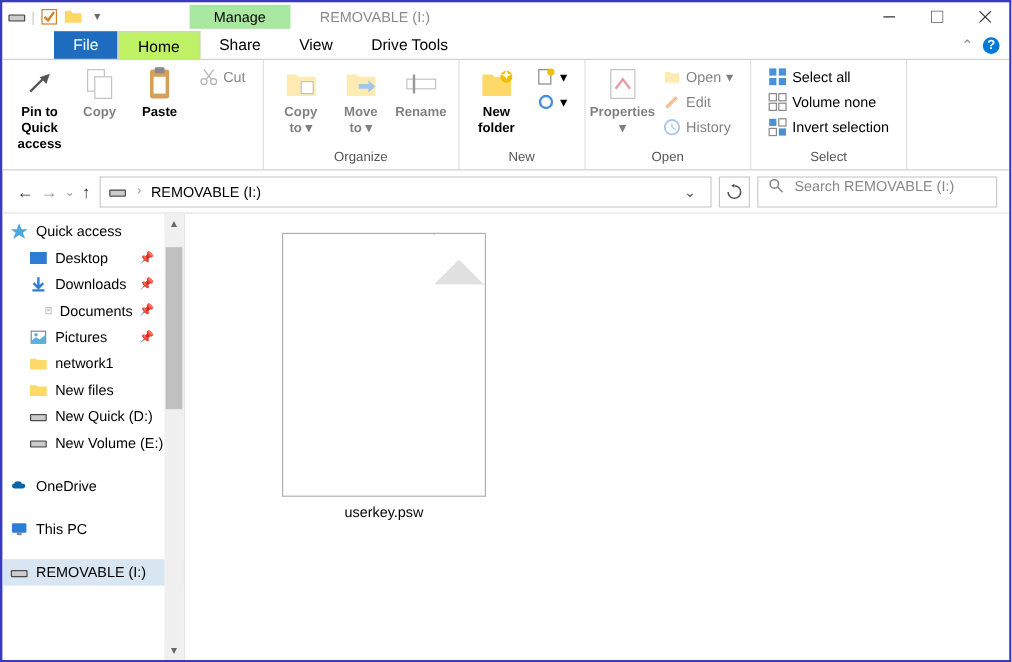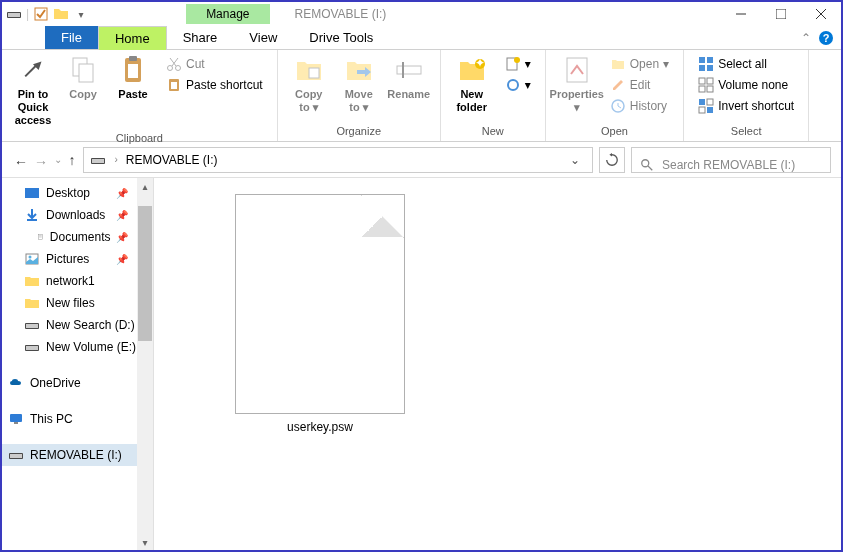--- a/index.html
+++ b/index.html
@@ -1,21 +1,21 @@
 <!DOCTYPE html>
 <html><head>
 <meta charset="utf-8">
 <style>
 *{margin:0;padding:0;box-sizing:border-box;font-family:"Segoe UI",Arial,sans-serif;font-size:12px;}
 body{background:#fff;user-select:none;}
 .window{width:843px;height:552px;border:2px solid #3a3abf;position:relative;overflow:hidden;background:#fff;display:flex;flex-direction:column;}
 .titlebar{height:24px;display:flex;align-items:center;background:#fff;border-bottom:none;}
 .qat{display:flex;align-items:center;padding:0 4px;gap:4px;}
 .qat-icon{width:16px;height:16px;display:flex;align-items:center;justify-content:center;}
-.context-tab{background:#a9e8a1;padding:3px 20px;margin-left:93px;font-size:12px;}
+.context-tab{background:#a9e8a1;padding:3px 20px;margin-left:65px;font-size:12px;}
 .title{color:#8a8a8a;font-size:12px;margin-left:25px;}
 .win-controls{margin-left:auto;display:flex;}
 .win-btn{width:40px;height:24px;display:flex;align-items:center;justify-content:center;color:#333;}
 .tabs{height:24px;display:flex;align-items:stretch;border-bottom:1px solid #d0d0d0;background:#fff;}
 .tab{padding:4px 16px;font-size:13px;cursor:pointer;display:flex;align-items:center;}
 .tab.file{background:#1e6cbf;color:#fff;margin-left:43px;}
 .tab.active{background:#bef264;border-top:1px solid #d0d0d0;border-left:1px solid #d0d0d0;border-right:1px solid #d0d0d0;margin-bottom:-1px;}
 .tab-right{margin-left:auto;display:flex;align-items:center;padding:0 8px;gap:8px;}
 .help-icon{width:14px;height:14px;background:#0078d7;color:#fff;border-radius:50%;display:flex;align-items:center;justify-content:center;font-size:11px;font-weight:bold;}
 .ribbon{height:92px;display:flex;border-bottom:1px solid #d0d0d0;background:#fff;}
@@ -29,21 +29,21 @@
 .rb-small svg{width:16px;height:16px;}
 .rb-col{display:flex;flex-direction:column;justify-content:flex-start;gap:1px;padding:2px 4px;}
 .disabled{opacity:0.5;}
 .addr-row{height:36px;display:flex;align-items:center;gap:6px;padding:0 10px;border-bottom:1px solid #e0e0e0;}
 .nav-arrows{display:flex;gap:2px;align-items:center;}
 .nav-arrows span{color:#999;font-size:14px;padding:2px;cursor:pointer;}
 .nav-arrows .enabled{color:#333;}
 .addr-bar{flex:1;height:26px;border:1px solid #ccc;display:flex;align-items:center;gap:8px;padding:0 6px;}
 .addr-bar svg{width:16px;height:16px;}
 .addr-dd{color:#555;padding:0 6px;cursor:pointer;margin-left:auto;}
-.search{width:200px;height:26px;border:1px solid #ccc;display:flex;align-items:flex-end;padding:0 8px;gap:8px;color:#888;}
+.search{width:200px;height:26px;border:1px solid #ccc;display:flex;align-items:flex-start;padding:0 8px;gap:8px;color:#888;}
 .body{flex:1;display:flex;overflow:hidden;}
 .nav-pane{width:152px;border-right:1px solid #e0e0e0;overflow:hidden;position:relative;}
 .nav-scroll-track{position:absolute;right:0;top:0;width:16px;height:100%;background:#f0f0f0;}
 .nav-scroll-thumb{position:absolute;right:1px;top:28px;width:14px;height:135px;background:#c0c0c0;}
 .nav-scroll-btn{position:absolute;right:0;width:16px;height:16px;background:#f0f0f0;display:flex;align-items:center;justify-content:center;color:#666;font-size:10px;}
 .nav-list{padding:4px 0;}
 .nav-item{display:flex;align-items:center;gap:6px;padding:3px 6px;cursor:pointer;position:relative;}
 .nav-item.selected{background:#d8e6f2;}
 .nav-item svg{width:16px;height:16px;}
 .nav-spacer{height:14px;}
@@ -148,30 +148,22 @@
         <div class="rb-col">
           <div class="rb-small disabled">
               <svg viewBox="0 0 16 16">
                 <circle cx="4" cy="12" r="2.5" fill="none" stroke="#666"></circle>
                 <circle cx="12" cy="12" r="2.5" fill="none" stroke="#666"></circle>
                 <line x1="4" y1="2" x2="10" y2="10" stroke="#666"></line>
                 <line x1="12" y1="2" x2="6" y2="10" stroke="#666"></line>
               </svg>
               <span>Cut</span>
             </div>
-          <div class="rb-small">
-              <svg viewBox="0 0 16 16">
-                <rect x="3" y="2" width="10" height="12" fill="#d4a05a" rx="1"></rect>
-                <rect x="5" y="5" width="6" height="7" fill="#fff"></rect>
-              </svg>
-              <span>Paste shortcut</span>
-            </div>
-        </div>
-      </div>
-      <div class="group-label">Clipboard</div>
+        </div>
+      </div>
     </div>
 
     <div class="group">
       <div class="group-items">
         <div class="rb-big disabled">
           <svg viewBox="0 0 32 32">
               <path d="M4 8 L12 8 L14 10 L28 10 L28 26 L4 26 Z" fill="#ffd968"></path>
               <rect x="16" y="14" width="10" height="10" fill="#fff" stroke="#888"></rect>
             </svg>
           <span><span>Copy to</span> ▾</span>
@@ -275,21 +267,21 @@
               </svg>
               <span>Volume none</span>
             </div>
           <div class="rb-small">
               <svg viewBox="0 0 16 16">
                 <rect x="1" y="1" width="6" height="6" fill="#4a90d9"></rect>
                 <rect x="9" y="1" width="6" height="6" fill="none" stroke="#888"></rect>
                 <rect x="1" y="9" width="6" height="6" fill="none" stroke="#888"></rect>
                 <rect x="9" y="9" width="6" height="6" fill="#4a90d9"></rect>
               </svg>
-              <span>Invert shortcut</span>
+              <span>Invert selection</span>
             </div>
         </div>
       </div>
       <div class="group-label">Select</div>
     </div>
 
   </div>
 
   <div class="addr-row">
     <div class="nav-arrows">
@@ -318,20 +310,26 @@
           <circle cx="6" cy="6" r="4" fill="none" stroke="#888" stroke-width="1.5"></circle>
           <line x1="9" y1="9" x2="14" y2="14" stroke="#888" stroke-width="1.5"></line>
         </svg>
       <span>Search REMOVABLE (I:)</span>
     </div>
   </div>
 
   <div class="body">
     <div class="nav-pane">
       <div class="nav-list">
+        <div class="nav-item">
+            <svg viewBox="0 0 16 16">
+              <path d="M8 1 L10 6 L15 6 L11 9 L13 14 L8 11 L3 14 L5 9 L1 6 L6 6 Z" fill="#4aa7e0"></path>
+            </svg>
+            <span>Quick access</span>
+          </div>
         <div class="nav-item" style="padding-left:22px;">
             <svg viewBox="0 0 16 16">
               <rect x="1" y="3" width="14" height="10" fill="#2e7cd6"></rect>
             </svg>
             <span>Desktop</span>
             <span class="pin">📌</span>
           </div>
         <div class="nav-item" style="padding-left:22px;">
             <svg viewBox="0 0 16 16">
               <path d="M8 2 L8 10 M4 7 L8 11 L12 7" stroke="#2e7cd6" stroke-width="2" fill="none"></path>
@@ -368,21 +366,21 @@
             <svg viewBox="0 0 16 16">
               <path d="M1 4 L6 4 L7 5 L15 5 L15 13 L1 13 Z" fill="#ffd968"></path>
             </svg>
             <span>New files</span>
           </div>
         <div class="nav-item" style="padding-left:22px;">
             <svg viewBox="0 0 16 16">
               <rect x="1" y="6" width="14" height="6" fill="#4a4a4a" rx="1"></rect>
               <rect x="2" y="7" width="12" height="4" fill="#ccc"></rect>
             </svg>
-            <span>New Search (D:)</span>
+            <span>New Quick (D:)</span>
           </div>
         <div class="nav-item" style="padding-left:22px;">
             <svg viewBox="0 0 16 16">
               <rect x="1" y="6" width="14" height="6" fill="#4a4a4a" rx="1"></rect>
               <rect x="2" y="7" width="12" height="4" fill="#ccc"></rect>
             </svg>
             <span>New Volume (E:)</span>
           </div>
         <div class="nav-spacer"></div>
         <div class="nav-item">

